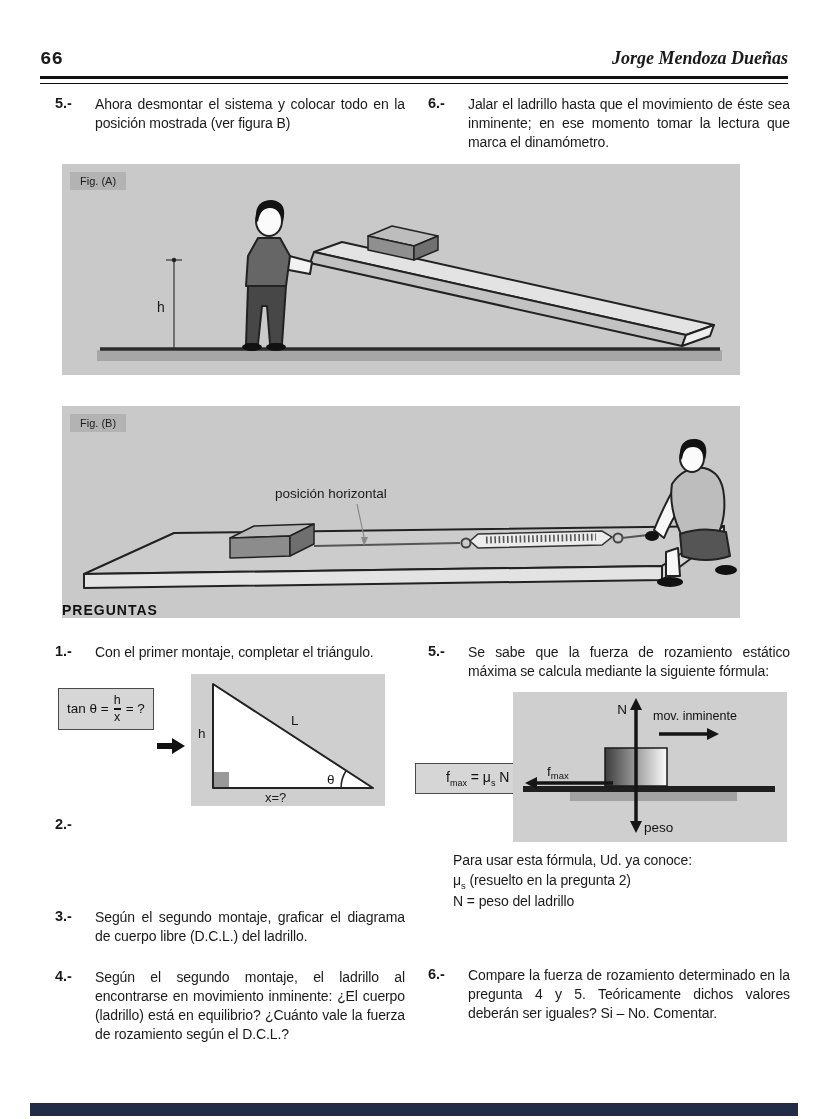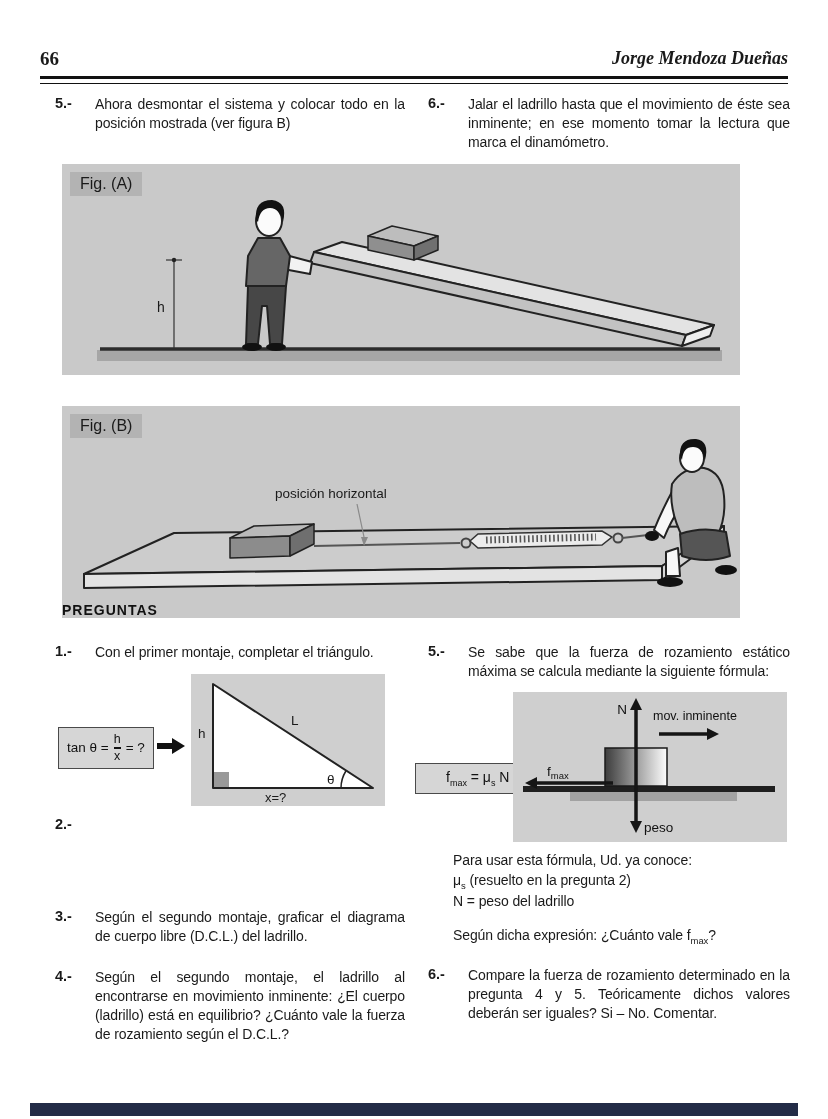--- a/index.html
+++ b/index.html
@@ -1,32 +1,32 @@
 <!DOCTYPE html>
 <html><head>
 <meta charset="utf-8">
 <style>
   html,body{margin:0;padding:0;background:#ffffff;}
   .page{
     position:relative;width:828px;height:1119px;background:#ffffff;overflow:hidden;
     font-family:"Liberation Sans", sans-serif;color:#1a1a1a;
   }
   
-  .hdr-num{position:absolute;left:40px;top:48px;font-family:Liberation Serif, serif;font-weight:bold;font-size:19px;}
+  .hdr-num{position:absolute;left:40px;top:48px;font-family:Liberation Mono, monospace;font-weight:bold;font-size:19px;}
   .hdr-author{position:absolute;right:40px;top:48px;font-family:"Liberation Serif",serif;font-weight:bold;font-style:italic;font-size:18px;}
   .rule-thick{position:absolute;left:40px;top:76px;width:748px;height:3px;background:#111;}
   .rule-thin{position:absolute;left:40px;top:83px;width:748px;height:1px;background:#111;}
   
   .qitem{position:absolute;display:grid;grid-template-columns:40px 1fr;align-items:start;}
   .qnum{font-weight:bold;font-size:14.5px;}
   .qtext{font-size:14px;line-height:1.36;text-align:justify;letter-spacing:-0.1px;}
   .qtext sub{font-size:9.5px;}
   
   .fig-panel{position:absolute;left:62px;width:678px;background:#c9c9c9;}
-  .fig-chip{position:absolute;left:8px;top:8px;background:#b3b3b3;color:#1a1a1a;font-size:16px;padding:3px 10px;}
+  .fig-chip{position:absolute;left:8px;top:8px;background:#b3b3b3;color:#1a1a1a;font-size:11px;padding:3px 10px;}
   .fig-panel svg{display:block;}
   
   .preg-heading{position:absolute;left:62px;top:602px;font-size:14px;font-weight:800;letter-spacing:1px;color:#111;}
   
   .formula-box{
     position:absolute;border:1.5px solid #4a4a4a;background:#d6d6d6;color:#111;
     display:flex;align-items:center;gap:5px;padding:5px 8px;font-size:13.5px;
   }
   .formula-box sub{font-size:9px;}
   .frac{display:inline-flex;flex-direction:column;align-items:center;line-height:1.05;font-size:12.5px;}
@@ -141,21 +141,21 @@
     </svg>
   </section>
 
   <h2 class="preg-heading" style="margin:0;">PREGUNTAS</h2>
 
   <div class="qitem" style="left:55px;top:643px;width:350px;">
     <span class="qnum">1.-</span>
     <span class="qtext">Con el primer montaje, completar el triángulo.</span>
   </div>
 
-  <div class="formula-box" style="left:58px;top:727px;">
+  <div class="formula-box" style="left:58px;top:688px;">
     <span>tan θ =</span>
     <span class="frac">
       <span>h</span>
       <span class="bar"></span>
       <span>x</span>
     </span>
     <span>= ?</span>
   </div>
   <svg class="big-arrow" style="left:157px;top:737px;" width="28" height="18" viewBox="0 0 28 18">
     <rect x="0" y="6" width="15" height="6" fill="#111"></rect>
@@ -228,23 +228,20 @@
       <text x="34" y="84" font-size="13.5" fill="#111"><tspan>f</tspan><tspan font-size="9.5" dy="3">max</tspan></text>
       <text x="131" y="140" font-size="13.5" fill="#111">peso</text>
     </svg>
   </div>
 
   <div class="notes" style="left:453px;top:851px;width:335px;">
     <div>Para usar esta fórmula, Ud. ya conoce:</div>
     <div>μ<sub>s</sub> (resuelto en la pregunta 2)</div>
     <div>N = peso del ladrillo</div>
   </div>
-  <div class="notes" style="left:453px;top:926px;width:335px;">
-    <div>Según dicha expresión: ¿Cuánto vale f<sub>max</sub>?</div>
-  </div>
 
   <div class="qitem" style="left:428px;top:966px;width:362px;">
     <span class="qnum">6.-</span>
     <span class="qtext">Compare la fuerza de rozamiento determinado en la pregunta 4 y 5. Teóricamente dichos valores deberán ser iguales? Si – No. Comentar.</span>
   </div>
 
   <div class="footer-bar"></div>
 
 </div>
 

